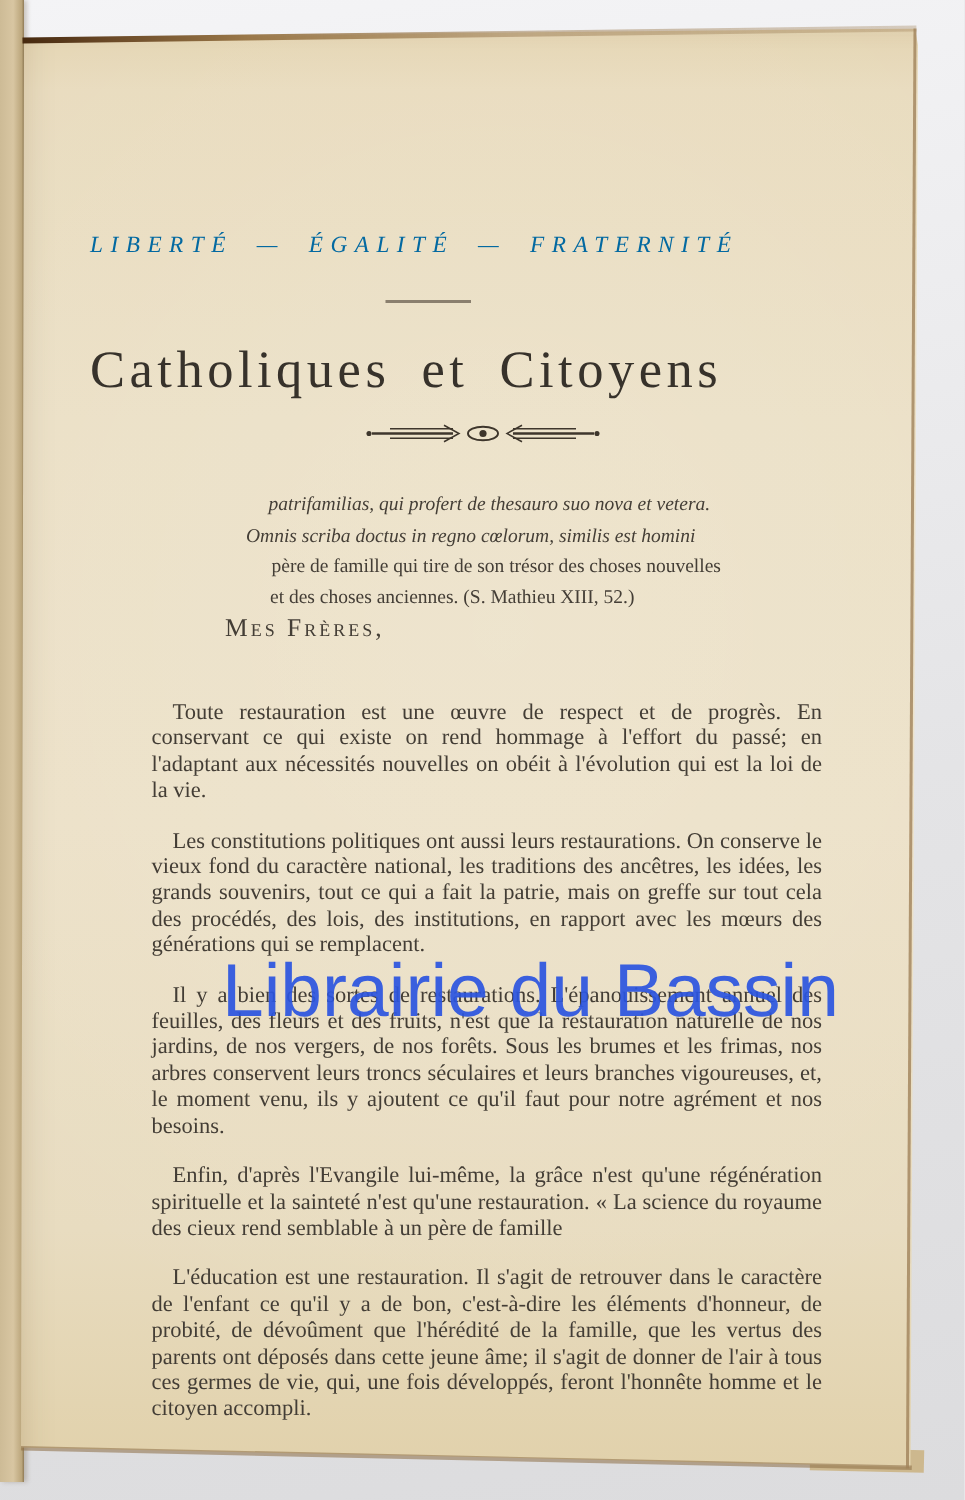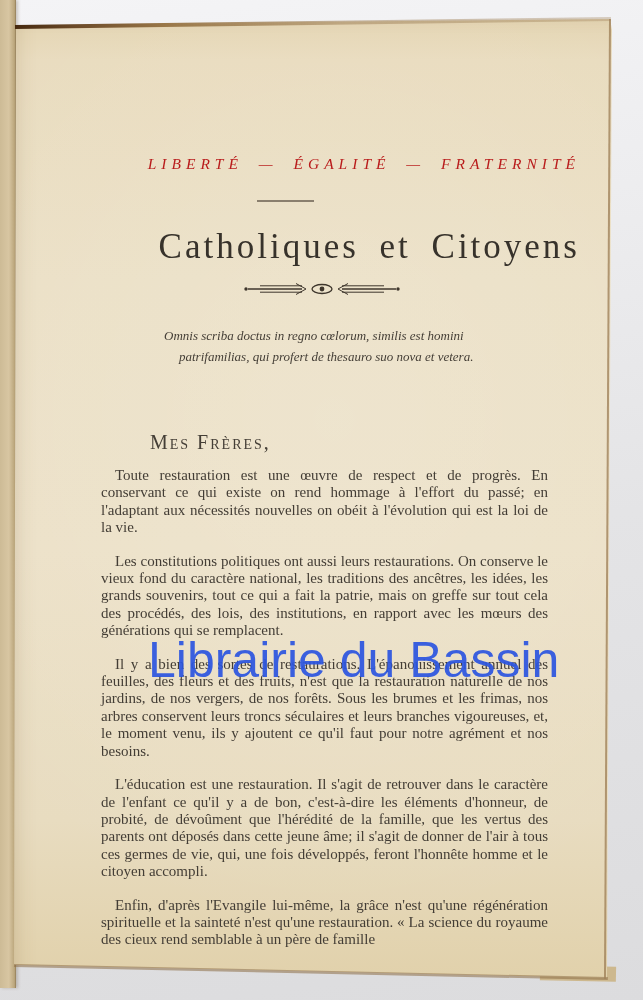--- a/index.html
+++ b/index.html
@@ -29,35 +29,35 @@
       transform:rotate(-0.77deg);transform-origin:left center;
       background:linear-gradient(90deg,#46290f 0%,#6b4a28 10%,#997748 25%,rgba(160,130,90,.55) 55%,rgba(160,130,90,.35) 100%);
       filter:blur(.4px);}
   .bottom-edge{position:absolute;left:14px;top:964px;width:594px;height:2.5px;
       transform:rotate(1.26deg);transform-origin:left center;
       background:rgba(140,110,70,.55);}
   .right-edge{position:absolute;left:609px;top:19px;width:2px;height:960px;
       transform:rotate(0.3deg);transform-origin:top left;
       background:rgba(160,130,90,.8);}
   
-  .motto{position:absolute;left:60px;top:155px;width:520px;text-align:right;
+  .motto{position:absolute;left:60px;top:155px;width:520px;text-align:left;
       font-style:italic;font-size:15.5px;letter-spacing:5px;word-spacing:7px;
-      color:#b91c1c;white-space:nowrap;}
+      color:#0369a1;white-space:nowrap;}
   .motto-rule{position:absolute;left:257px;top:200px;width:57px;height:1.5px;
       background:#8a7f6e;}
-  .page-title{position:absolute;left:60px;top:227px;width:520px;text-align:right;
+  .page-title{position:absolute;left:60px;top:227px;width:520px;text-align:left;
       font-size:35px;letter-spacing:3px;word-spacing:9px;color:#37322b;white-space:nowrap;}
   .ornament{position:absolute;left:242px;top:279px;width:160px;height:20px;}
   .epigraph{position:absolute;left:164px;top:326px;width:345px;
       font-size:13px;line-height:20.5px;color:#443e36;}
   .epigraph .lat{font-style:italic;}
   .ep-0{margin-left:0;}  .ep-1{margin-left:15px;}
   .ep-2{margin-left:4px;} .ep-3{margin-left:17px;} .ep-4{margin-left:16px;}
-  .salutation{position:absolute;left:150px;top:431px;font-variant:small-caps;
-      font-size:20px;letter-spacing:2px;color:#443e36;}
+  .salutation{position:absolute;left:150px;top:409px;font-variant:small-caps;
+      font-size:17px;letter-spacing:2px;color:#443e36;}
   .body-text{position:absolute;left:85px;top:451px;width:479px;
       font-size:15px;line-height:17.4px;text-align:justify;color:#433d35;}
   .body-text p{margin:16px;text-indent:14px;}
   
   .watermark{position:absolute;left:148px;top:630px;
       font-family:"Liberation Sans",sans-serif;font-size:50px;line-height:60px;
       white-space:nowrap;opacity:.92;letter-spacing:0;}
   svg .ink{stroke:#3e362c;}
 </style>
 </head>
@@ -91,28 +91,30 @@
         <line x1="142" y1="6.8" x2="100" y2="6.8"></line>
         <line x1="142" y1="13.2" x2="100" y2="13.2"></line>
         <path d="M106 4.5 L96 10 L106 15.5"></path>
         <ellipse cx="80" cy="10" rx="10" ry="4.5" stroke-width="1.3"></ellipse>
         <circle cx="80" cy="10" r="2.4" fill="#3e362c" stroke="none"></circle>
       </g>
     </svg>
   </div>
 
   <div class="epigraph">
+    <div class="lat ep-1">patrifamilias, qui profert de thesauro suo nova et vetera.</div>
     <div class="lat ep-0">Omnis scriba doctus in regno cœlorum, similis est homini</div>
-    <div class="lat ep-1">patrifamilias, qui profert de thesauro suo nova et vetera.</div>
+    <div class="ep-3">père de famille qui tire de son trésor des choses nouvelles</div>
+    <div class="ep-4">et des choses anciennes. (S. Mathieu XIII, 52.)</div>
   </div>
 
   <div class="salutation">Mes Frères,</div>
 
   <div class="body-text">
     <p>Toute restauration est une œuvre de respect et de progrès. En conservant ce qui existe on rend hommage à l'effort du passé; en l'adaptant aux nécessités nouvelles on obéit à l'évolution qui est la loi de la vie.</p>
     <p>Les constitutions politiques ont aussi leurs restaurations. On conserve le vieux fond du caractère national, les traditions des ancêtres, les idées, les grands souvenirs, tout ce qui a fait la patrie, mais on greffe sur tout cela des procédés, des lois, des institutions, en rapport avec les mœurs des générations qui se remplacent.</p>
     <p>Il y a bien des sortes de restaurations. L'épanouissement annuel des feuilles, des fleurs et des fruits, n'est que la restauration naturelle de nos jardins, de nos vergers, de nos forêts. Sous les brumes et les frimas, nos arbres conservent leurs troncs séculaires et leurs branches vigoureuses, et, le moment venu, ils y ajoutent ce qu'il faut pour notre agrément et nos besoins.</p>
+    <p>Enfin, d'après l'Evangile lui-même, la grâce n'est qu'une régénération spirituelle et la sainteté n'est qu'une restauration. « La science du royaume des cieux rend semblable à un père de famille</p>
     <p>L'éducation est une restauration. Il s'agit de retrouver dans le caractère de l'enfant ce qu'il y a de bon, c'est-à-dire les éléments d'honneur, de probité, de dévoûment que l'hérédité de la famille, que les vertus des parents ont déposés dans cette jeune âme; il s'agit de donner de l'air à tous ces germes de vie, qui, une fois développés, feront l'honnête homme et le citoyen accompli.</p>
-    <p>Enfin, d'après l'Evangile lui-même, la grâce n'est qu'une régénération spirituelle et la sainteté n'est qu'une restauration. « La science du royaume des cieux rend semblable à un père de famille</p>
   </div>
 
   <div class="watermark" style="color: rgb(43, 85, 224);">Librairie du Bassin</div>
 </div>
 
 </body></html>

